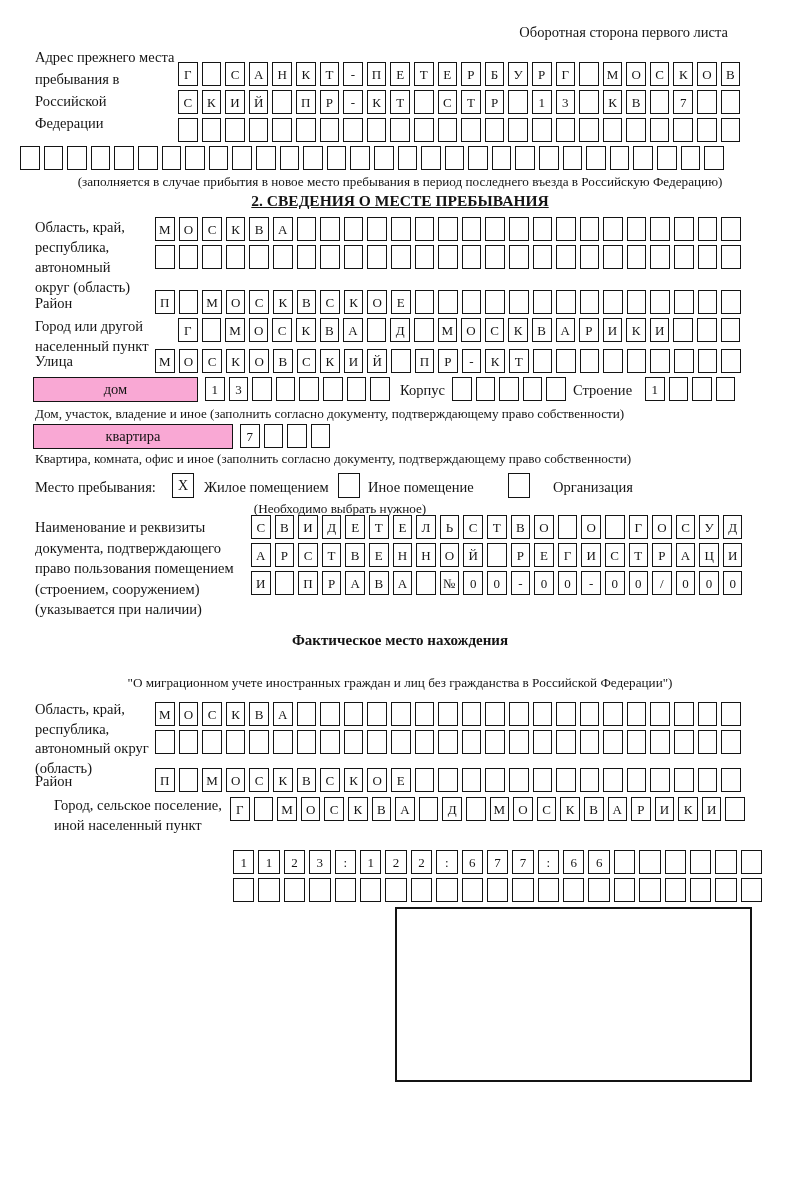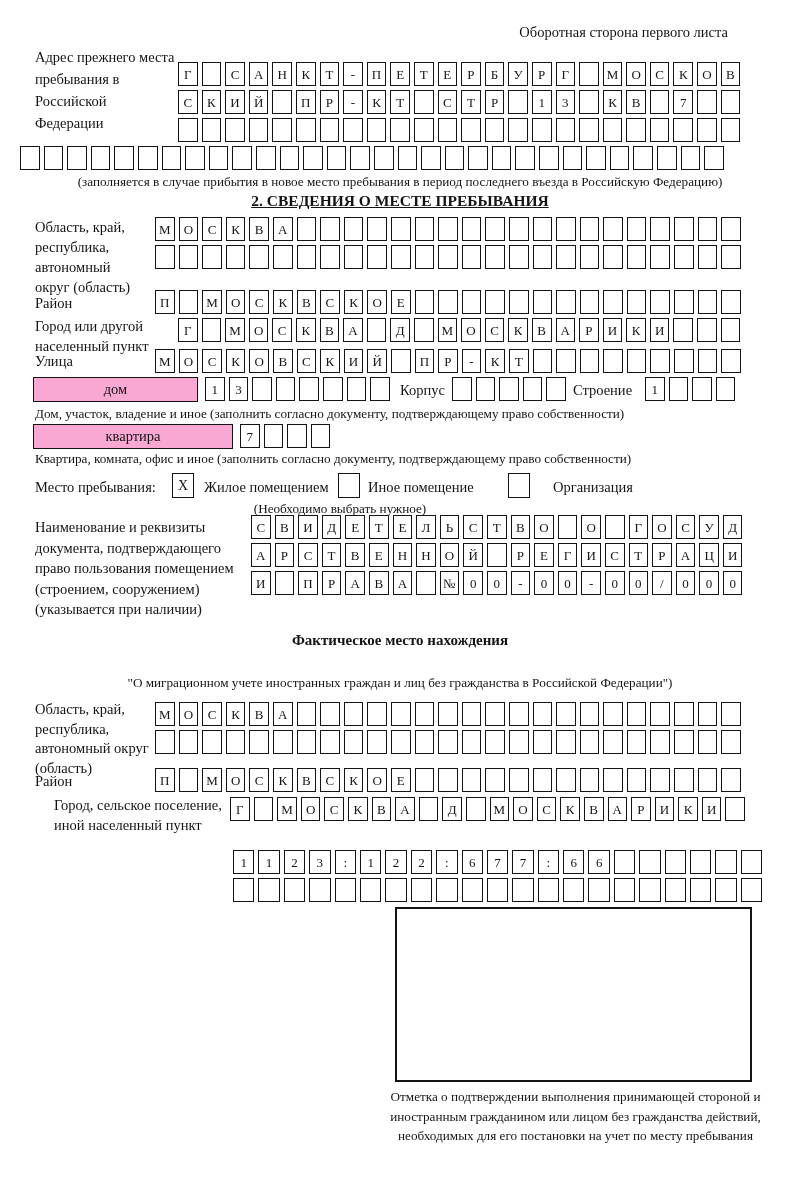--- a/index.html
+++ b/index.html
@@ -558,15 +558,14 @@
       <span class="cell"></span>
       <span class="cell"></span>
       <span class="cell"></span>
       <span class="cell"></span>
       <span class="cell"></span>
       <span class="cell"></span>
       <span class="cell"></span>
     </div>
 
   <div class="abs stamp" style="left:395px; top:907px; width:357px; height:175px;"></div>
-  <div class="abs small center" style="left:378px; top:1087px; width:395px; line-height:19.5px;">Отметка о подтверждении выполнения принимающей стороной и иностранным гражданином или лицом без гражданства действий, необходимых для его постановки на учет по месту пребывания</div>
 
 </div>
 
 </body></html>

